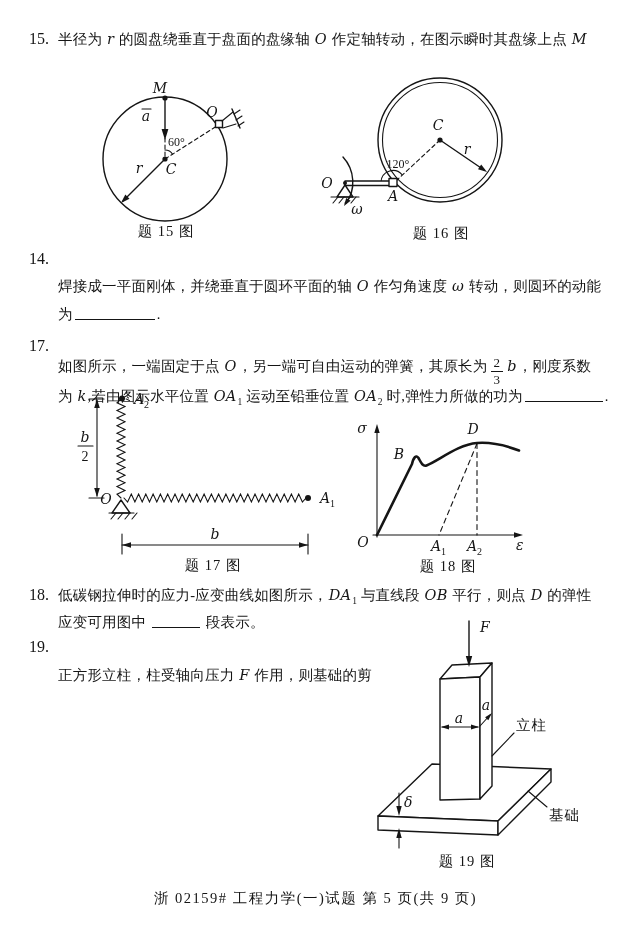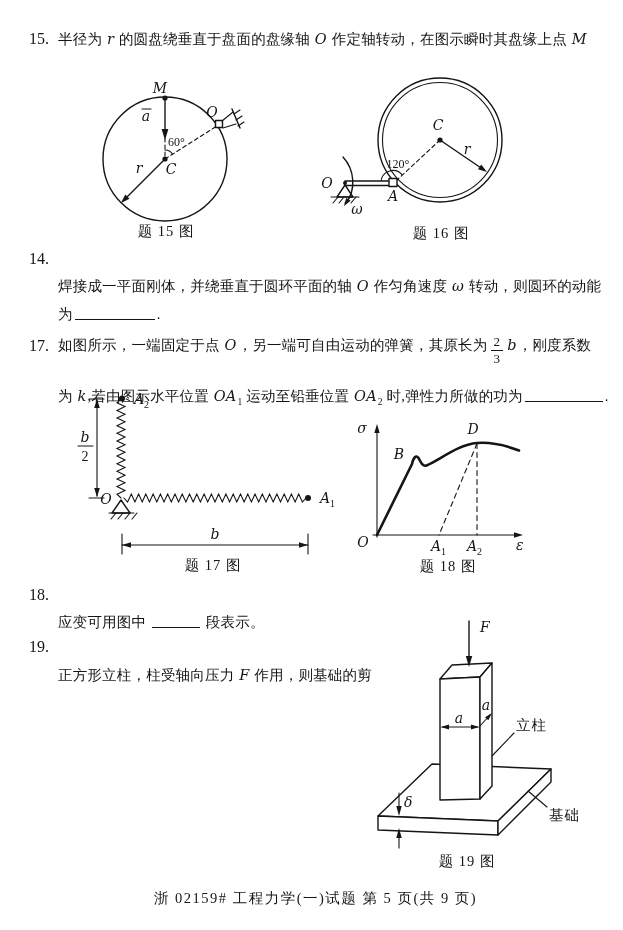--- a/index.html
+++ b/index.html
@@ -89,21 +89,21 @@
     <text class="it" x="327" y="188" text-anchor="middle">O</text>
     <text class="it" x="357" y="214" text-anchor="middle">ω</text>
     <text class="cap" x="441" y="238" text-anchor="middle">题 16 图</text>
   </svg>
 
   <span class="qnum" style="top:250px">14.</span>
   <div class="qline" style="top:277px">焊接成一平面刚体，并绕垂直于圆环平面的轴 <span class="mvar">O</span> 作匀角速度 <span class="mvar">ω</span> 转动，则圆环的动能</div>
   <div class="qline" style="top:305px">为<span class="blank" style="width: 80px;"></span>.</div>
 
   <span class="qnum" style="top:337px">17.</span>
-  <div class="qline" style="top:335px">如图所示，一端固定于点 <span class="mvar">O</span>，另一端可自由运动的弹簧，其原长为<span class="frac"><span class="fn">2</span><span class="fd">3</span></span><span class="mvar">b</span>，刚度系数</div>
+  <div class="qline" style="top:356px">如图所示，一端固定于点 <span class="mvar">O</span>，另一端可自由运动的弹簧，其原长为<span class="frac"><span class="fn">2</span><span class="fd">3</span></span><span class="mvar">b</span>，刚度系数</div>
   <div class="qline" style="top:387px">为 <span class="mvar">k</span>,若由图示水平位置 <span class="mvar">OA</span><sub>1</sub> 运动至铅垂位置 <span class="mvar">OA</span><sub>2</sub> 时,弹性力所做的功为<span class="blank" style="width: 78px;"></span>.</div>
 
   <svg class="fig" style="left:70px;top:388px" width="275" height="192" viewBox="70 388 275 192">
     <polyline class="ln thin" points="121,399 117.0,402.8 125.0,406.6 117.0,410.4 125.0,414.2 117.0,418.0 125.0,421.8 117.0,425.7 125.0,429.5 117.0,433.3 125.0,437.1 117.0,440.9 125.0,444.7 117.0,448.5 125.0,452.3 117.0,456.1 125.0,459.9 117.0,463.7 125.0,467.5 117.0,471.3 125.0,475.2 117.0,479.0 125.0,482.8 117.0,486.6 125.0,490.4 117.0,494.2 121,498"></polyline>
     <polyline class="ln thin" points="124,498 127.6,502.0 131.3,494.0 134.9,502.0 138.6,494.0 142.2,502.0 145.8,494.0 149.5,502.0 153.1,494.0 156.8,502.0 160.4,494.0 164.0,502.0 167.7,494.0 171.3,502.0 175.0,494.0 178.6,502.0 182.2,494.0 185.9,502.0 189.5,494.0 193.2,502.0 196.8,494.0 200.4,502.0 204.1,494.0 207.7,502.0 211.4,494.0 215.0,502.0 218.6,494.0 222.3,502.0 225.9,494.0 229.6,502.0 233.2,494.0 236.8,502.0 240.5,494.0 244.1,502.0 247.8,494.0 251.4,502.0 255.0,494.0 258.7,502.0 262.3,494.0 266.0,502.0 269.6,494.0 273.2,502.0 276.9,494.0 280.5,502.0 284.2,494.0 287.8,502.0 291.4,494.0 295.1,502.0 298.7,494.0 302.4,502.0 306,498"></polyline>
     <circle class="fillb" cx="122" cy="398.5" r="3"></circle>
     <circle class="fillb" cx="308" cy="498" r="3"></circle>
     <polygon class="wh" points="121,500 112,513 130,513"></polygon>
     <line class="ln thin" x1="109" y1="513" x2="134" y2="513"></line>
     <line class="ln thin" x1="111" y1="519" x2="116" y2="513"></line>
@@ -148,20 +148,21 @@
     <text class="it" x="399" y="459" text-anchor="middle">B</text>
     <text class="it" x="473" y="434" text-anchor="middle">D</text>
     <text class="it" x="431" y="551">A</text>
     <text class="xs" x="441" y="555">1</text>
     <text class="it" x="467" y="551">A</text>
     <text class="xs" x="477" y="555">2</text>
     <text class="cap" x="448" y="571" text-anchor="middle">题 18 图</text>
   </svg>
 
   <span class="qnum" style="top:586px">18.</span>
+  <div class="qline" style="top:586px">低碳钢拉伸时的应力-应变曲线如图所示，<span class="mvar">DA</span><sub>1</sub> 与直线段 <span class="mvar">OB</span> 平行，则点 <span class="mvar">D</span> 的弹性</div>
   <div class="qline" style="top:613px">应变可用图中 <span class="blank" style="width: 48px;"></span> 段表示。</div>
 
   <span class="qnum" style="top:638px">19.</span>
   <div class="qline" style="top:666px">正方形立柱，柱受轴向压力 <span class="mvar">F</span> 作用，则基础的剪</div>
 
   <svg class="fig" style="left:368px;top:616px" width="218" height="260" viewBox="368 616 218 260">
 
     <polygon class="wh" points="378,816 432,764 551,769 498,821"></polygon>
     <polygon class="wh" points="378,816 498,821 498,835 378,830"></polygon>
     <polygon class="wh" points="498,821 551,769 551,782 498,835"></polygon>

